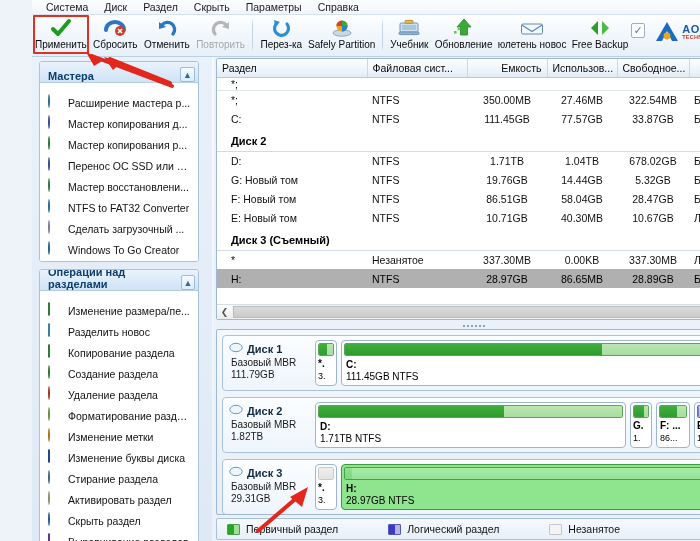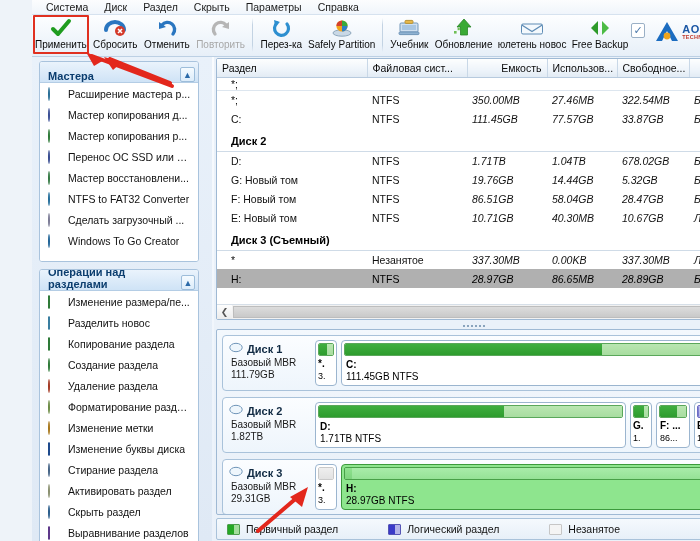--- a/index.html
+++ b/index.html
@@ -100,21 +100,21 @@
   }
   .panel-title { font-size: 11px; font-weight: bold; color: #0b3d6e; }
   .panel-toggle {
     width: 15px; height: 15px; border: 1px solid #9dbdda; border-radius: 2px;
     background: linear-gradient(#f5fbff,#dcecfa);
     display: flex; align-items: center; justify-content: center;
     font-size: 9px; color: #2b6aa8;
   }
   .panel-body { padding: 5px 0 5px 0; background: #fff; }
   .li {
-    display: flex; align-items: flex-start; gap: 6px;
+    display: flex; align-items: flex-end; gap: 6px;
     height: 21px; padding-left: 8px; cursor: default; white-space: nowrap;
   }
   .li-label {
     font-size: 10.5px; color: #121212;
     overflow: hidden; text-overflow: ellipsis; white-space: nowrap; max-width: 123px;
   }
   .ico16 { width: 14px; height: 14px; flex: 0 0 14px; position: relative; }
 
   
   .disc { width:14px;height:14px;border-radius:50%;
@@ -162,21 +162,21 @@
     font-size: 10.5px; font-weight: normal; color: #0b0b0b;
     padding: 0 5px; white-space: nowrap; overflow: hidden;
   }
   .thead-row th.l { text-align: left; }
   .thead-row th.r { text-align: right; }
   td {
     font-size: 10.5px; padding: 0 5px; height: 19px;
     white-space: nowrap; overflow: hidden; color: #111;
   }
   td.l { text-align: left; }
-  td.r { text-align: left; font-style: italic; }
+  td.r { text-align: center; }
   tr.grouprow td {
     font-weight: bold; font-size: 11px; padding-top: 3px; height: 23px;
     border-bottom: 1px solid #cfdbe7; color: #000;
   }
   tr.blankrow td { height: 12px; border-bottom: 1px solid #dde6ef; }
   tr.selected td { background: #b0b0b0; color: #000; }
   .pad-left { padding-left: 14px; }
 
   
   .tv-scroll {

